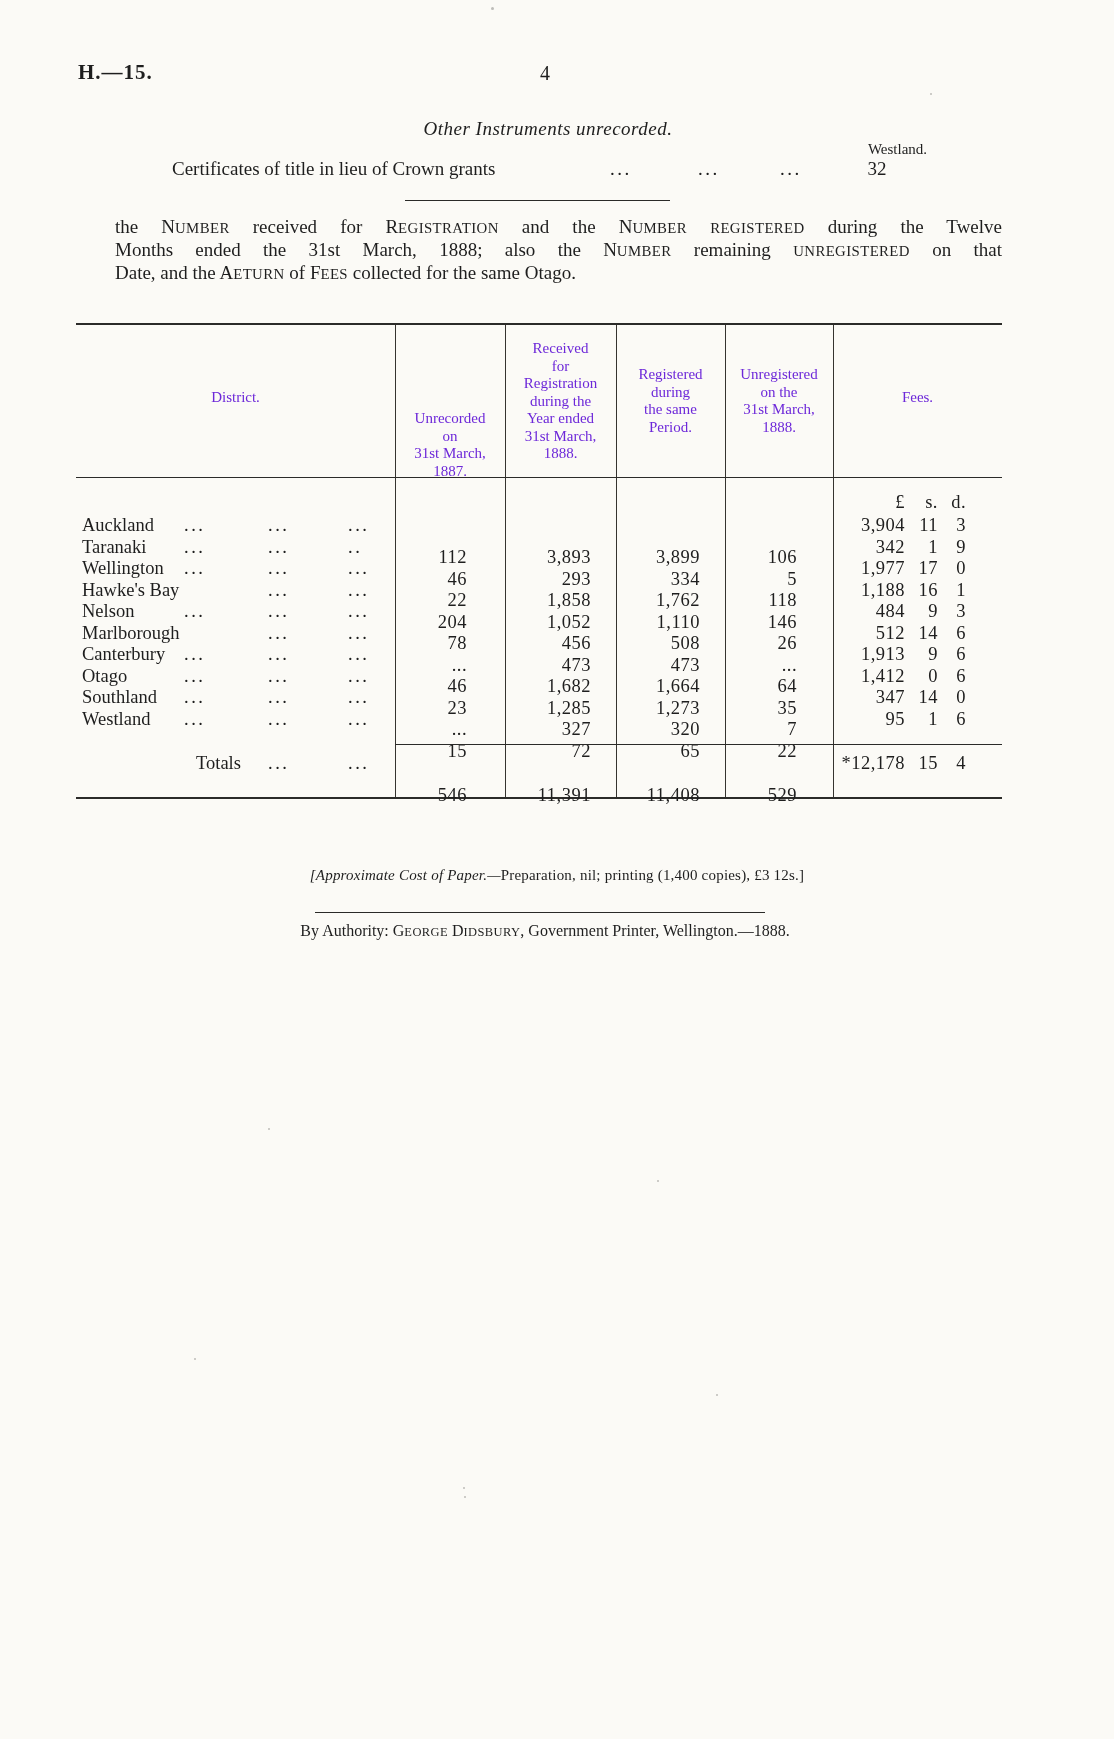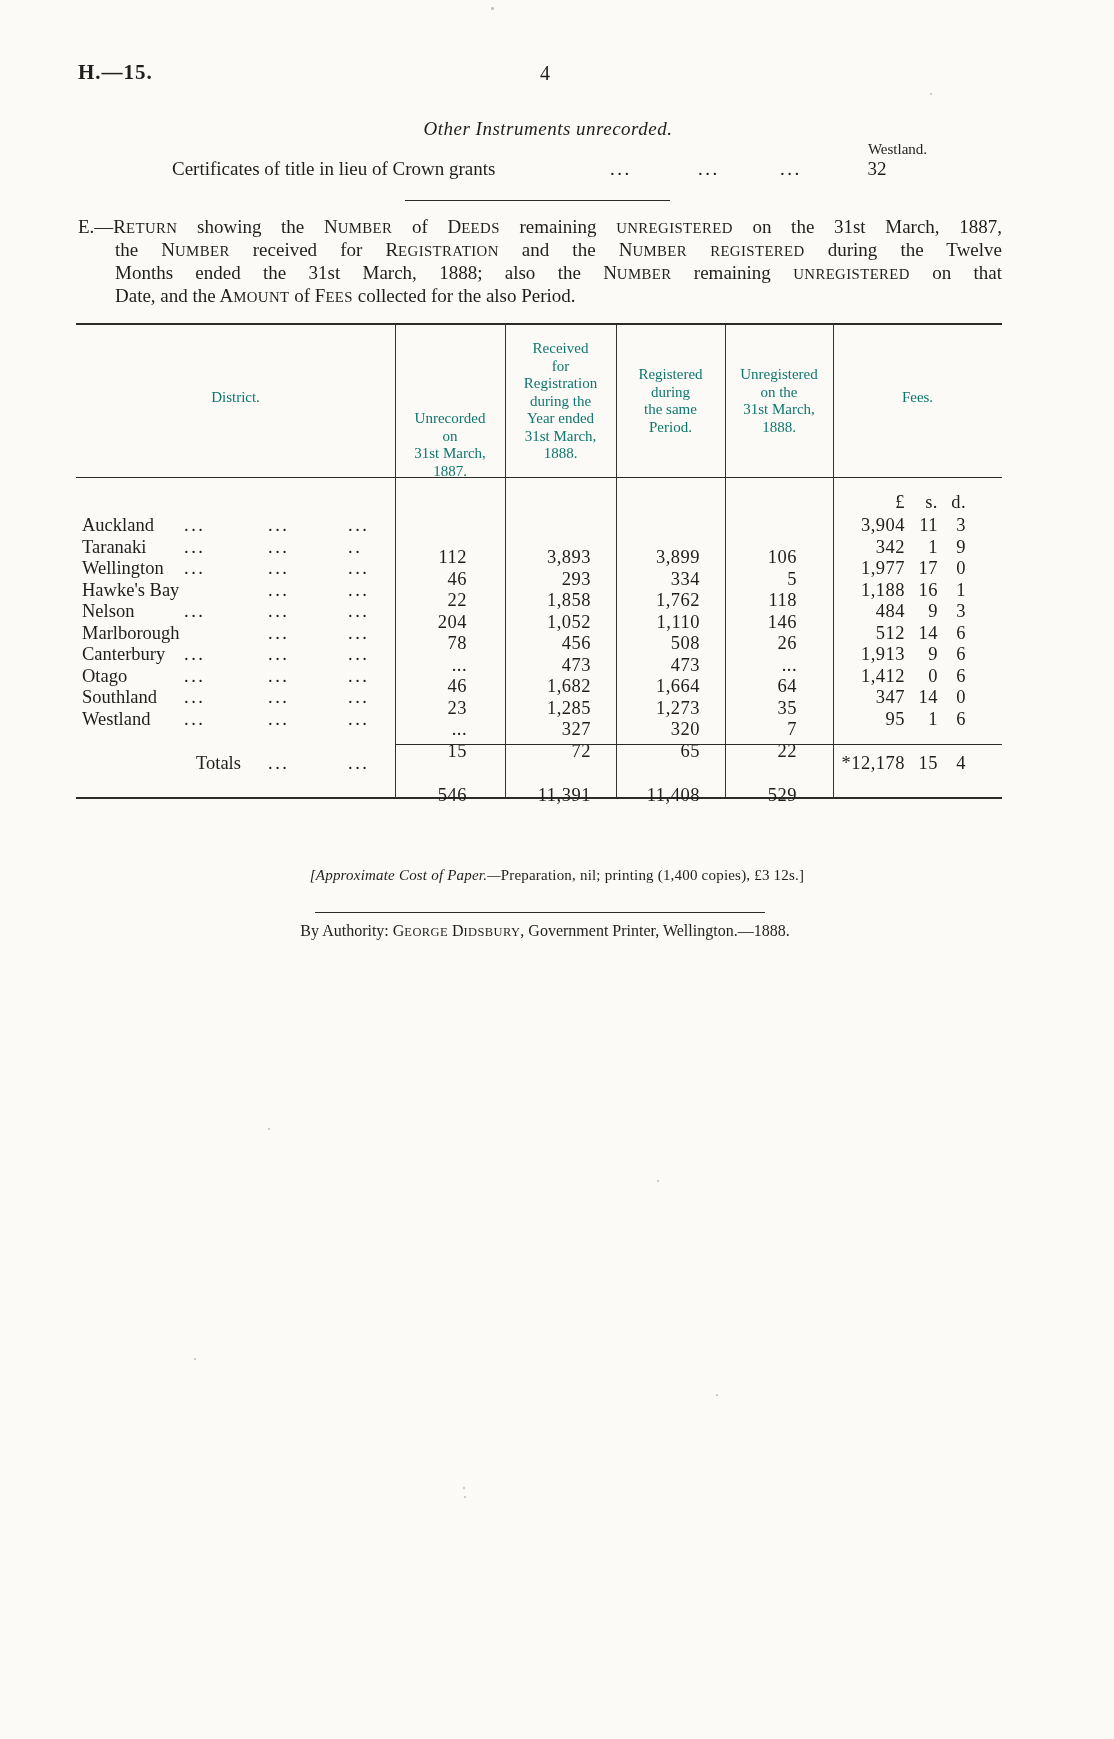--- a/index.html
+++ b/index.html
@@ -32,21 +32,21 @@
   .rline.indent{padding-left:37px;}
   .sc{font-size:.78em;letter-spacing:.4px;}
   .it{font-style:italic;}
 
   
   .rtable{position:absolute;left:76px;top:323px;width:926px;height:472px;
           border-top:2px solid #2b2b29;border-bottom:2px solid #2b2b29;font-size:18.5px;}
   .vline{position:absolute;top:0;bottom:0;width:1.3px;background:#35332f;}
   .v1{left:319px;} .v2{left:429px;} .v3{left:540px;} .v4{left:649px;} .v5{left:757px;}
   .hsep{position:absolute;left:0;right:0;top:152px;border-top:1.6px solid #2b2b29;}
-  .hcell{position:absolute;text-align:center;font-size:15px;line-height:17.5px;color:#0f766e;}
+  .hcell{position:absolute;text-align:center;font-size:15px;line-height:17.5px;color:#6d28d9;}
   .hc-district{left:0;width:319px;top:64px;}
   .hc-unrecorded{left:319px;width:110px;top:41px;margin-top:44px;}
   .hc-received{left:429px;width:111px;top:15px;}
   .hc-registered{left:540px;width:109px;top:41px;}
   .hc-unregistered{left:649px;width:108px;top:41px;}
   .hc-fees{left:757px;width:169px;top:64px;}
 
   .trow{display:flex;height:21.5px;line-height:21.5px;}
   .cell{flex:none;}
   .c-district{width:319px;position:relative;}
@@ -99,24 +99,23 @@
     <span>Certificates of title in lieu of Crown grants</span>
     <span class="dots g1">...</span>
     <span class="dots g2">...</span>
     <span class="dots g3">...</span>
     <span class="val">32</span>
   </div>
 
   <div class="rule-short"></div>
 
   <div class="return-para">
-    <div class="rline just"><span>E.—R</span><span class="sc">ETURN</span><span> showing the N</span><span class="sc">UMBER</span><span> of D</span><span class="sc">EEDS</span><span> remaining </span><span class="sc">UNREGISTERED</span><span> on the 31st March, 1887,</span></div>
     <div class="rline just indent"><span>the N</span><span class="sc">UMBER</span><span> received for R</span><span class="sc">EGISTRATION</span><span> and the N</span><span class="sc">UMBER</span><span> </span><span class="sc">REGISTERED</span><span> during the Twelve</span></div>
     <div class="rline just indent"><span>Months ended the 31st March, 1888; also the N</span><span class="sc">UMBER</span><span> remaining </span><span class="sc">UNREGISTERED</span><span> on that</span></div>
-    <div class="rline indent"><span>Date, and the A</span><span class="sc">MOUNT</span><span> of F</span><span class="sc">EES</span><span> collected for the also Period.</span></div>
+    <div class="rline indent"><span>Date, and the A</span><span class="sc">ETURN</span><span> of F</span><span class="sc">EES</span><span> collected for the same Otago.</span></div>
   </div>
 
   <div class="rtable">
     <div class="vline v1"></div>
     <div class="vline v2"></div>
     <div class="vline v3"></div>
     <div class="vline v4"></div>
     <div class="vline v5"></div>
 
     <div class="hcell hc-district">District.</div>

